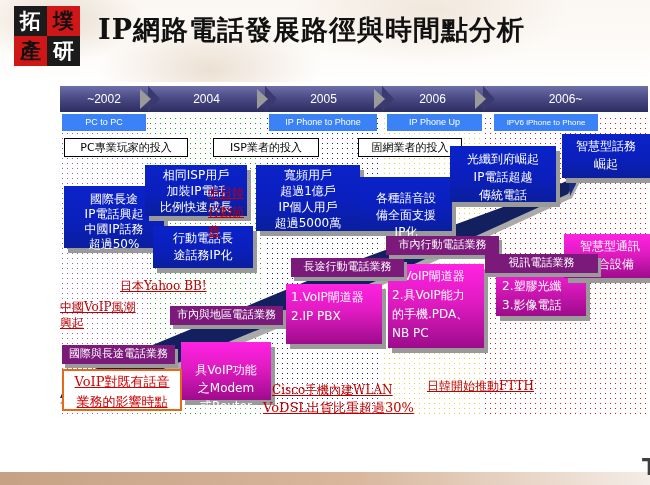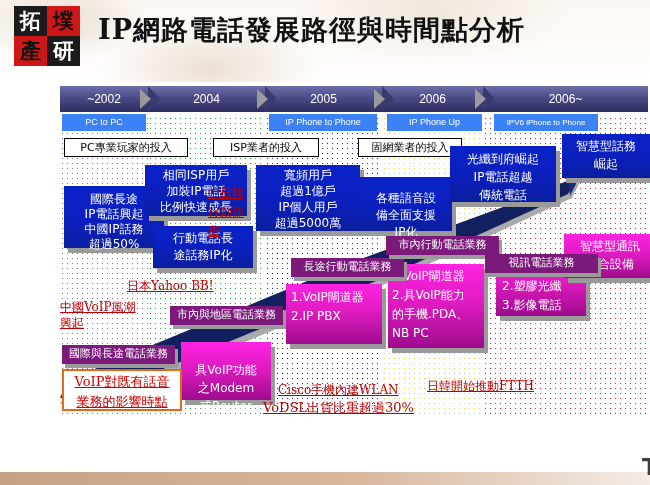--- a/index.html
+++ b/index.html
@@ -206,27 +206,27 @@
 
     <div class="bx mag" style="left:504px;top:148px;width:92px;height:44px;font-size:12px;line-height:18px;padding-top:3px;white-space:pre-line;">智慧型通訊
 整合設備</div>
 
     <div class="bx plum" style="left:231px;top:172px;width:113px;height:19px;font-size:11px;line-height:18px;">長途行動電話業務</div>
     <div class="bx plum" style="left:110px;top:220px;width:113px;height:19px;font-size:11px;line-height:18px;">市內與地區電話業務</div>
     <div class="bx plum" style="left:326px;top:150px;width:113px;height:19px;font-size:11px;line-height:18px;">市內行動電話業務</div>
     <div class="bx plum" style="left:425px;top:124px;width:113px;height:19px;font-size:11px;line-height:18px;margin-top:44px;">視訊電話業務</div>
     <div class="bx plum" style="left:2px;top:259px;width:113px;height:19px;font-size:11px;line-height:18px;">國際與長途電話業務</div>
 
-    <div class="redtxt" style="left:60px;top:192px;font-size:12px;margin-left:7px;">日本Yahoo BB!</div>
+    <div class="redtxt" style="left:60px;top:192px;font-size:12px;">日本Yahoo BB!</div>
     <div class="redtxt" style="left:0px;top:213px;font-size:12px;line-height:16px;white-space:pre-line;">中國VoIP風潮
 興起</div>
     <div class="redtxt" style="left:148px;top:98px;font-size:12px;line-height:19px;white-space:pre-line;">中日韓
 行動節
 費</div>
-    <div class="redtxt" style="left:196px;top:296px;font-size:12px;padding-left:22px;">Cisco手機內建WLAN</div>
+    <div class="redtxt" style="left:212px;top:296px;font-size:12px;">Cisco手機內建WLAN</div>
     <div class="redtxt" style="left:203px;top:313px;font-size:13px;">VoDSL出貨比重超過30%</div>
     <div class="redtxt" style="left:367px;top:292px;font-size:12px;">日韓開始推動FTTH</div>
 
     <div class="bx redbox" style="left:2px;top:283px;width:120px;height:42px;font-size:13px;line-height:20px;padding-top:1px;white-space:pre-line;
                 font-family:'DejaVu Serif','Liberation Serif',serif;text-decoration:underline;">VoIP對既有話音
 業務的影響時點</div>
 
   </div>
 
   <div class="footbar"></div>

